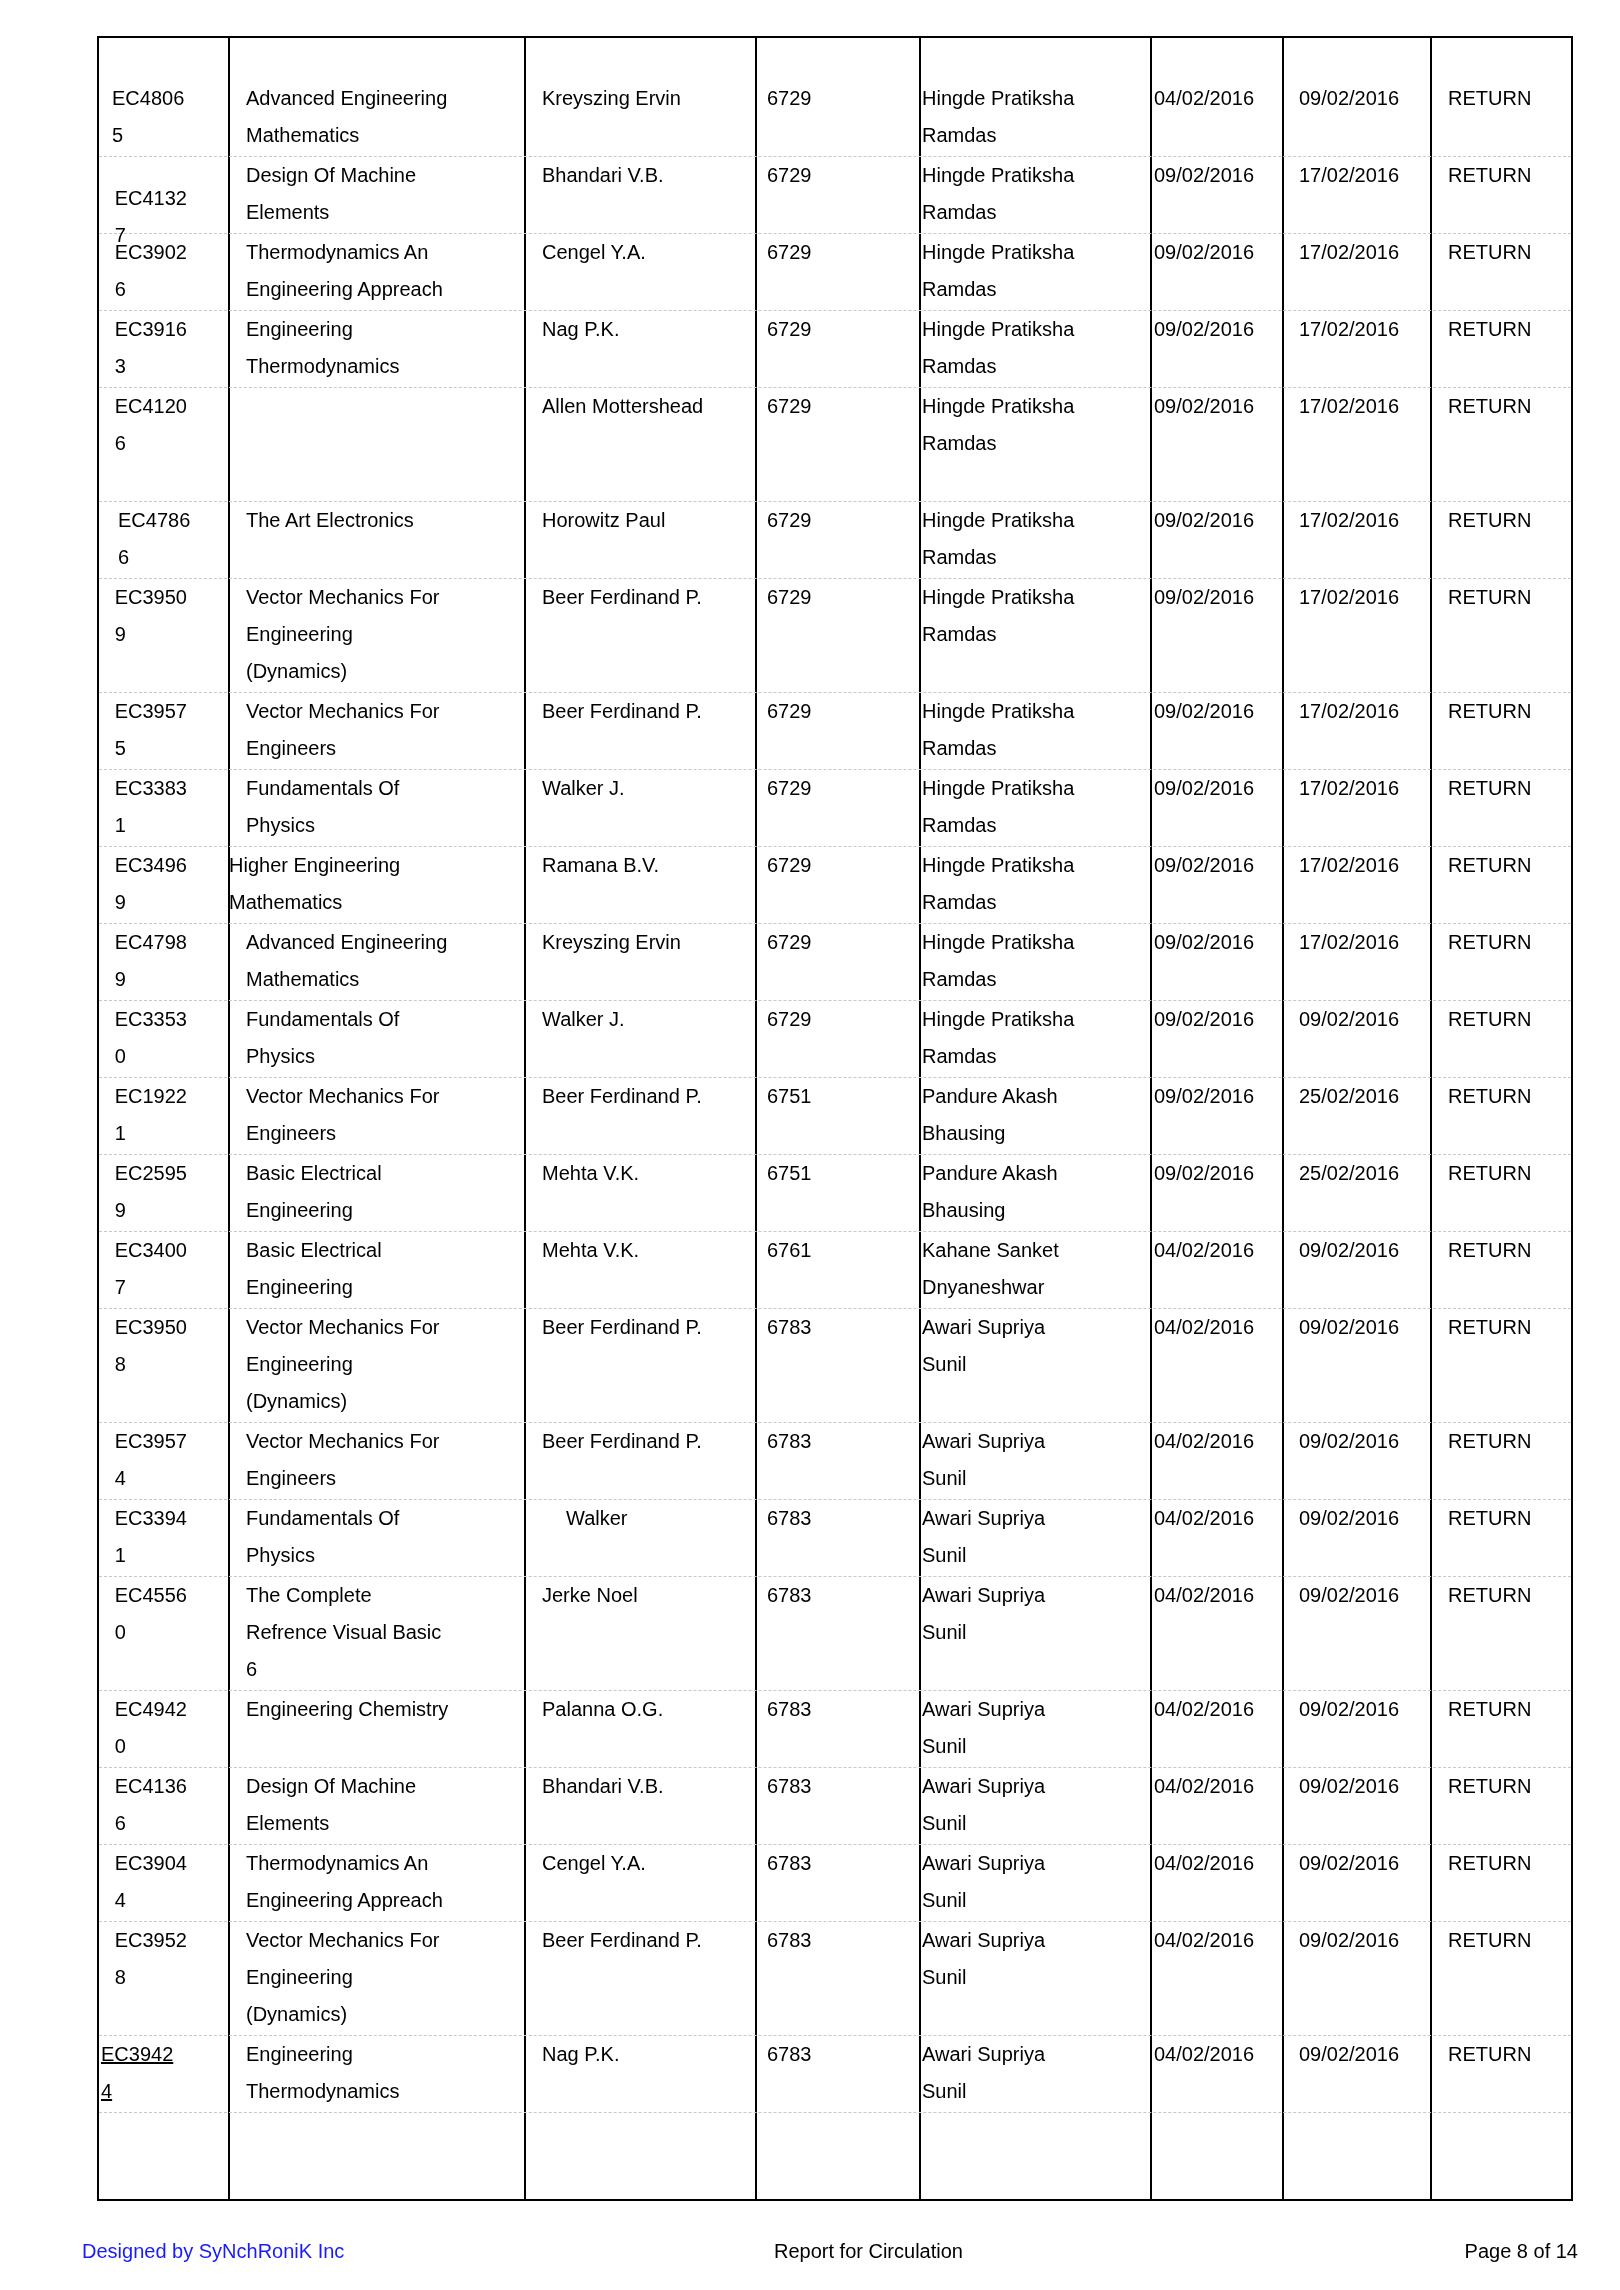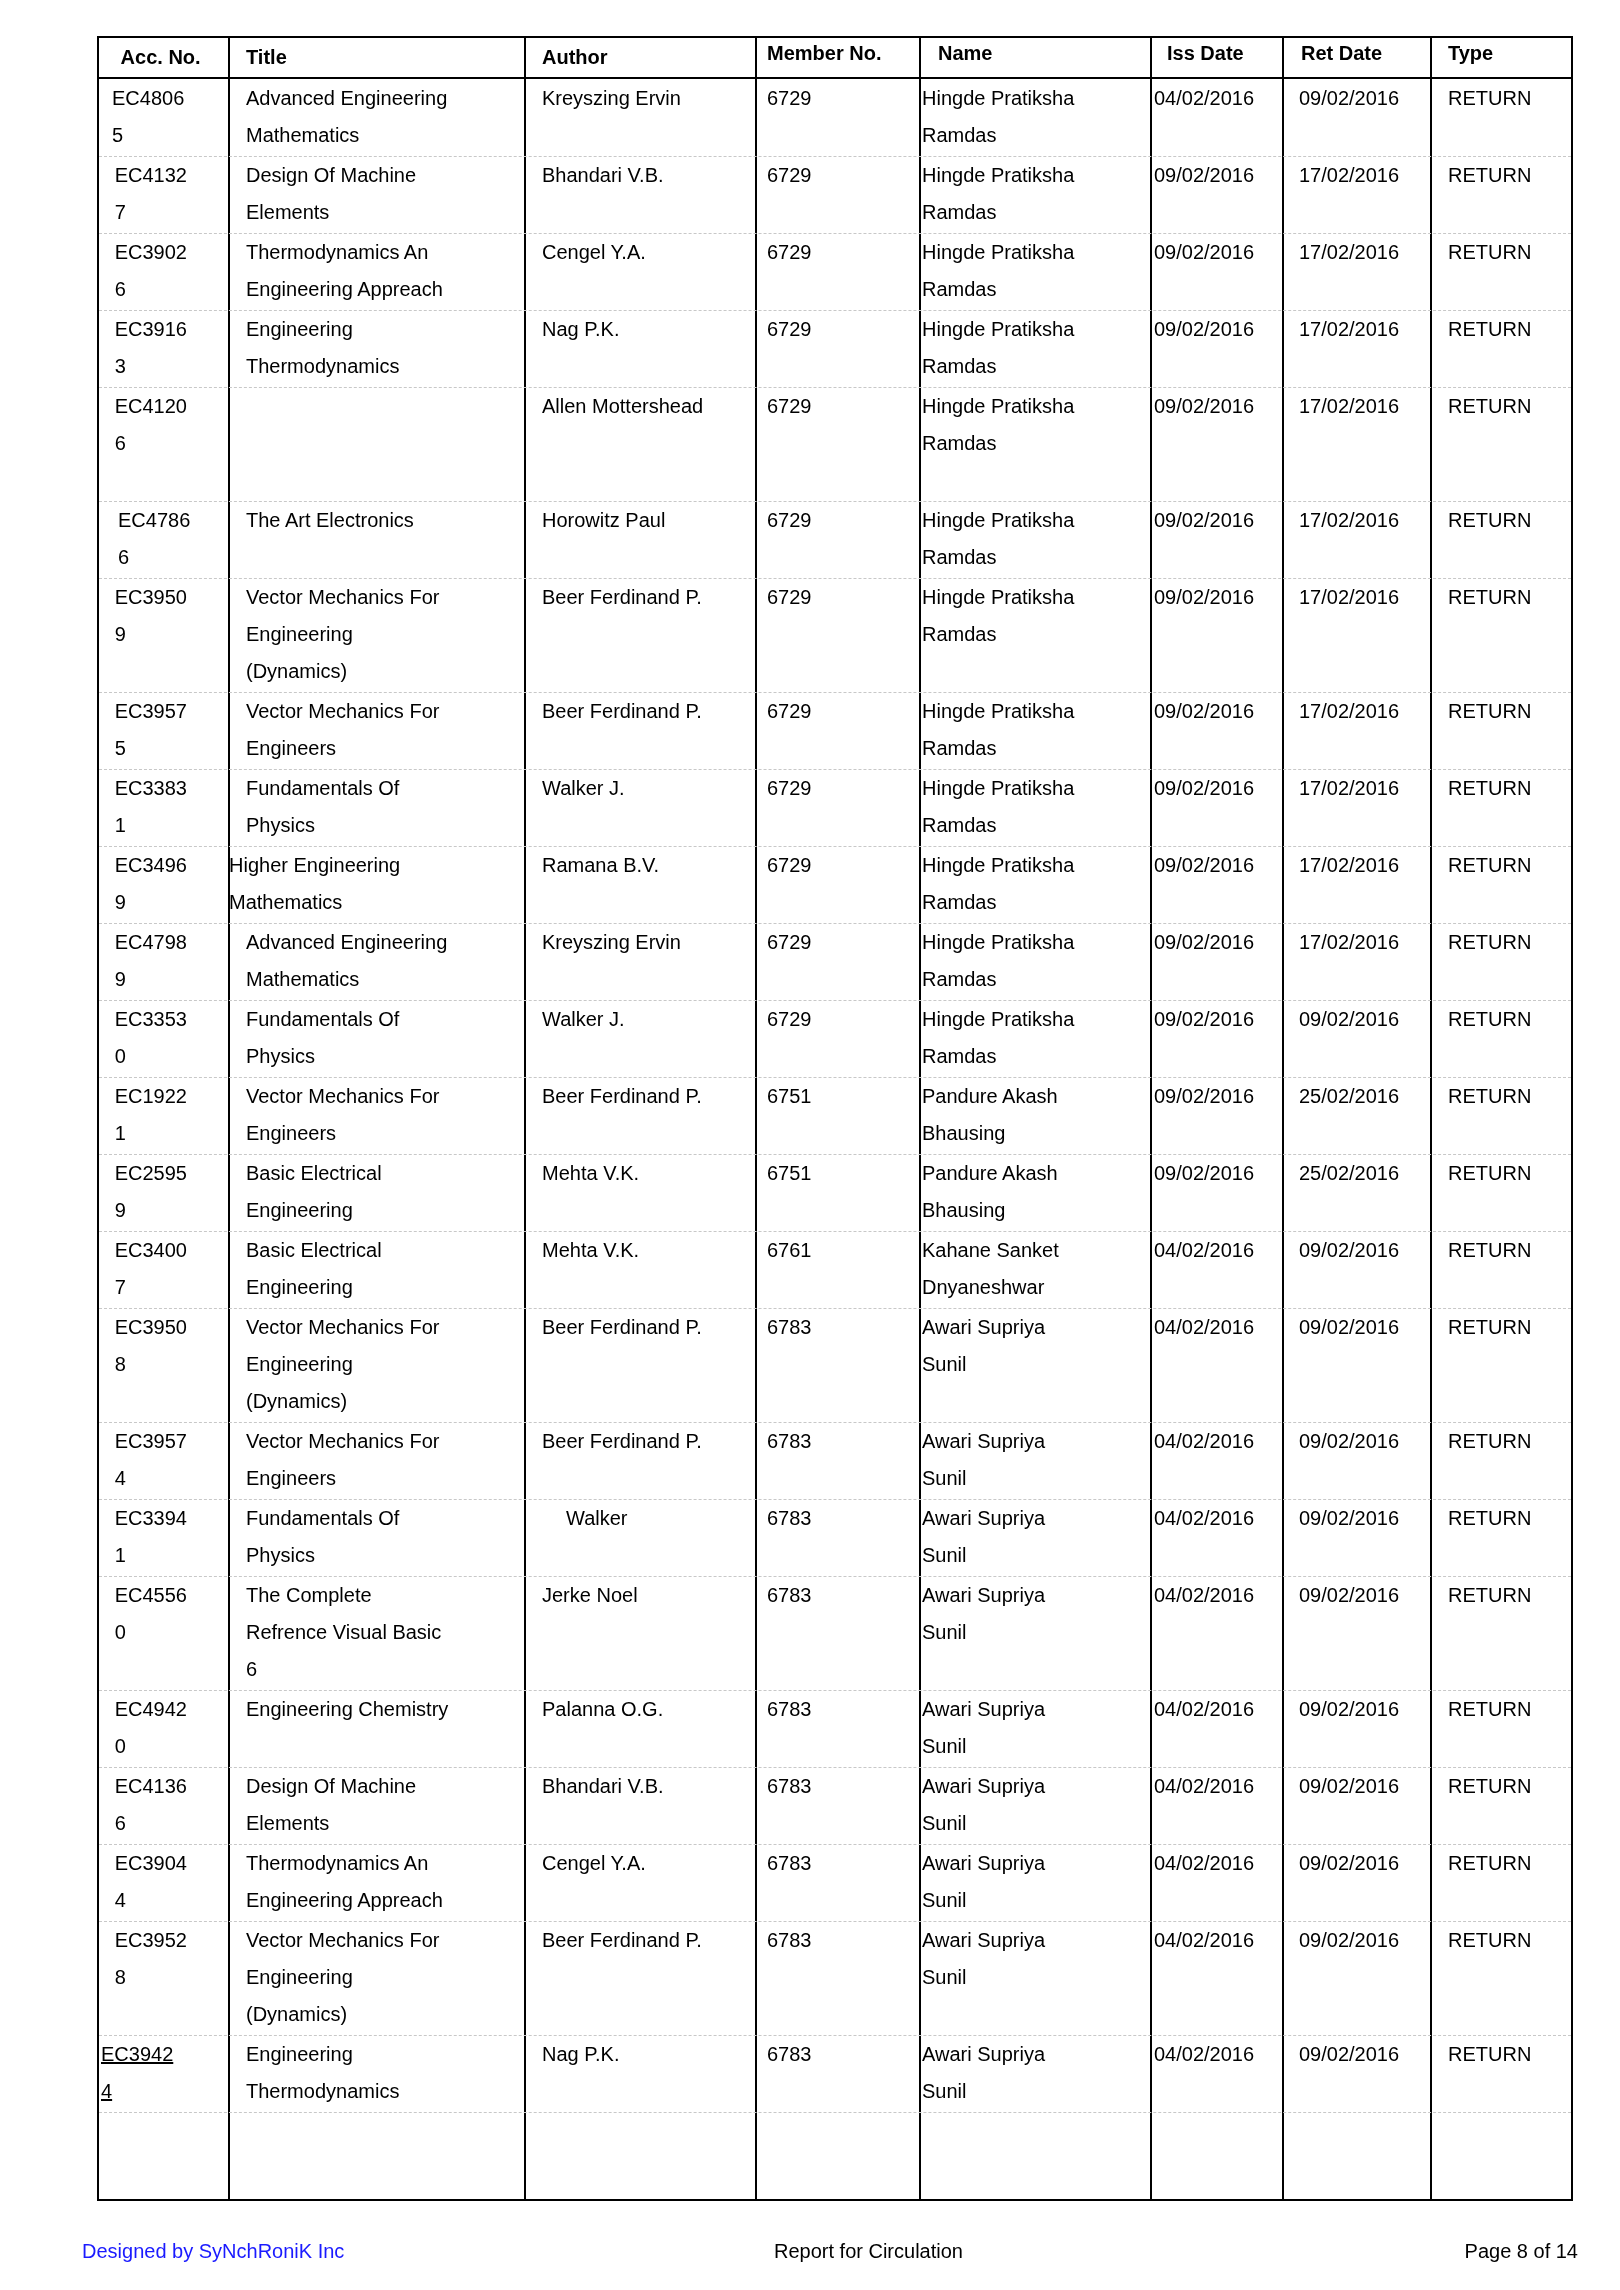--- a/index.html
+++ b/index.html
@@ -23,47 +23,37 @@
 
 <div class="table-wrap">
   <div class="col-line" style="left:129px"></div>
   <div class="col-line" style="left:425px"></div>
   <div class="col-line" style="left:656px"></div>
   <div class="col-line" style="left:820px"></div>
   <div class="col-line" style="left:1051px"></div>
   <div class="col-line" style="left:1183px"></div>
   <div class="col-line" style="left:1331px"></div>
 
-  <div class="header">
-    <div class="hcell" style="left:21.6px">Acc. No.</div>
-    <div class="hcell" style="left:147px">Title</div>
-    <div class="hcell" style="left:443px">Author</div>
-    <div class="hcell" style="left:668px; align-items:flex-start; padding-top:3.9px; height:35px">Member No.</div>
-    <div class="hcell" style="left:839px; align-items:flex-start; padding-top:3.9px; height:35px">Name</div>
-    <div class="hcell" style="left:1068px; align-items:flex-start; padding-top:3.9px; height:35px">Iss Date</div>
-    <div class="hcell" style="left:1202px; align-items:flex-start; padding-top:3.9px; height:35px">Ret Date</div>
-    <div class="hcell" style="left:1349px; align-items:flex-start; padding-top:3.9px; height:35px">Type</div>
-  </div>
 
   <div class="rows" id="rows">
       <div class="row h2">
         <div class="cell" style="left: 13px;">EC4806
 5</div>
         <div class="cell" style="left: 147px;">Advanced Engineering
 Mathematics</div>
         <div class="cell" style="left: 443px;">Kreyszing Ervin</div>
         <div class="cell" style="left: 668px;">6729</div>
         <div class="cell" style="left: 823px;">Hingde Pratiksha
 Ramdas</div>
         <div class="cell" style="left: 1055px;">04/02/2016</div>
         <div class="cell" style="left: 1200px;">09/02/2016</div>
         <div class="cell" style="left: 1349px;">RETURN</div>
       </div>
       <div class="row h2">
-        <div class="cell" style="left: 15.7px;">EC4132
+        <div class="cell" style="left: 15.7px; margin-top: 23px;">EC4132
 7</div>
         <div class="cell" style="left: 147px;">Design Of Machine
 Elements</div>
         <div class="cell" style="left: 443px;">Bhandari V.B.</div>
         <div class="cell" style="left: 668px;">6729</div>
         <div class="cell" style="left: 823px;">Hingde Pratiksha
 Ramdas</div>
         <div class="cell" style="left: 1055px;">09/02/2016</div>
         <div class="cell" style="left: 1200px;">17/02/2016</div>
         <div class="cell" style="left: 1349px;">RETURN</div>

